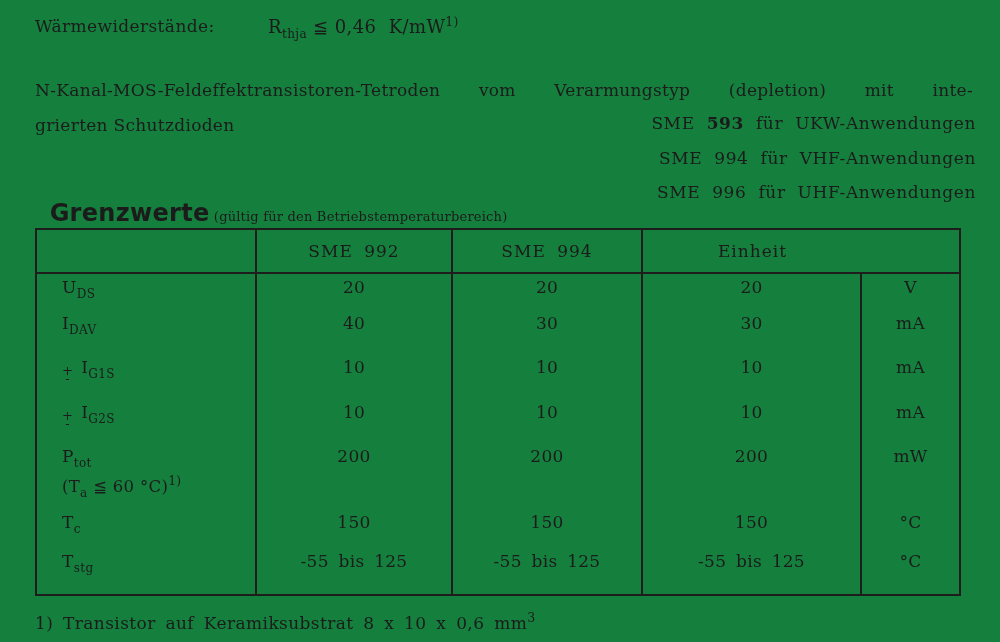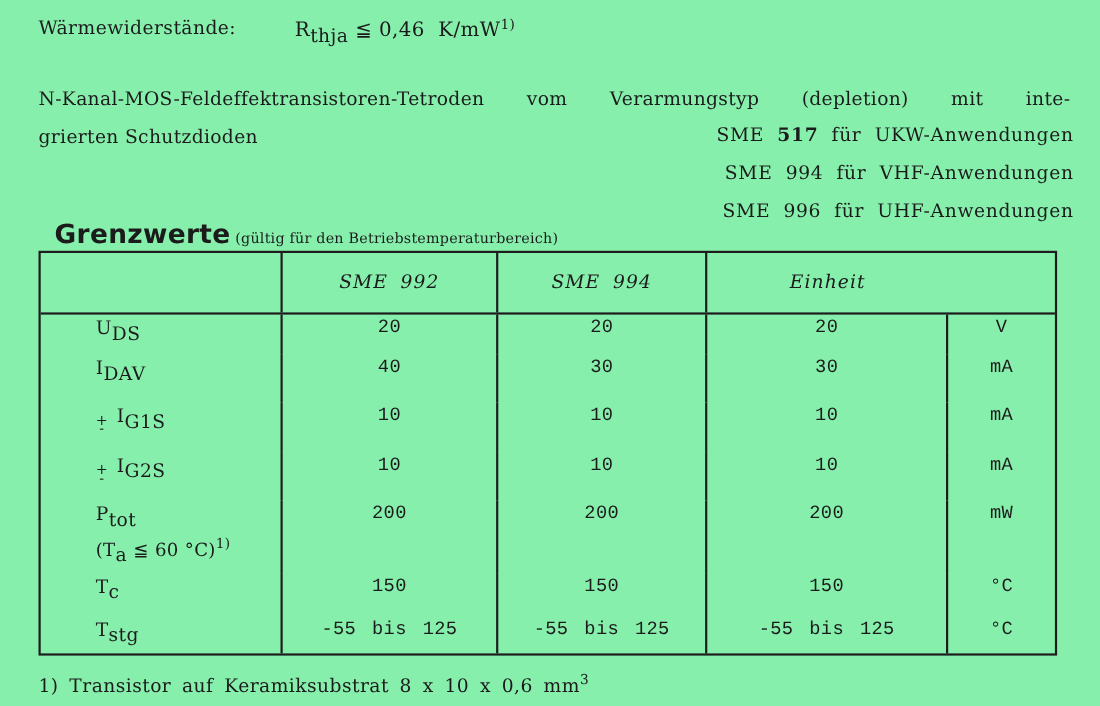--- a/index.html
+++ b/index.html
@@ -1,18 +1,18 @@
 <!DOCTYPE html>
 <html><head>
 <meta charset="utf-8">
 <style>
   html,body{margin:0;padding:0;background:#e9e7e2;}
   .page{
     position:relative;width:1000px;height:642px;overflow:hidden;
-    background:#86efac;
+    background:#15803d;
     color:#1b1b1b;
     font-family:"DejaVu Serif", serif;
     font-size:17px;
   }
   
   .thermal{position:absolute;top:12px;left:35px;right:20px;height:36px;}
   .thermal-label{position:absolute;left:0;top:4px;letter-spacing:.4px;}
   .thermal-formula{position:absolute;left:233px;top:2px;font-size:18px;white-space:pre;letter-spacing:.4px;}
   
   .para1{
@@ -27,60 +27,60 @@
   .section{position:absolute;top:179px;left:28px;white-space:pre;}
   .section-title{font-family:"DejaVu Sans", sans-serif;font-weight:bold;font-size:24px;letter-spacing:.3px;}
   .section-sub{font-size:13px;letter-spacing:.2px;}
   
   .tbl{
     position:absolute;top:228px;left:35px;width:926px;height:368px;
     box-sizing:border-box;border:2.5px solid #1d1d1d;
     display:flex;flex-direction:column;
   }
   .grid-row{display:grid;grid-template-columns:220px 196px 190px 219px auto;}
-  .thead{height:56px;border-bottom:2.5px solid #1d1d1d;box-sizing:border-box;font-style:italic;}
+  .thead{height:44px;border-bottom:2.5px solid #1d1d1d;box-sizing:border-box;}
   .thead .cell{display:flex;align-items:center;justify-content:center;letter-spacing:1px;word-spacing:5px;}
   .cell{box-sizing:border-box;}
   .grid-row .cell:not(:last-child){border-right:2px solid #1d1d1d;}
   .tbody{flex:1;display:flex;flex-direction:column;}
   .trow{box-sizing:border-box;}
   .trow:nth-child(1){height:36px;}
   .trow:nth-child(2){height:44px;}
   .trow:nth-child(3){height:45px;}
   .trow:nth-child(4){height:44px;}
   .trow:nth-child(5){height:66px;}
   .trow:nth-child(6){height:39px;}
   .trow:nth-child(7){flex:1;}
   .trow .cell{padding-top:3px;}
-  .lbl{padding-left:6px;white-space:pre;letter-spacing:.3px;margin-left:44px;}
-  .val,.unit{text-align:center;letter-spacing:.3px;word-spacing:4px;font-family:Liberation Mono, monospace;}
+  .lbl{padding-left:25px;white-space:pre;letter-spacing:.3px;}
+  .val,.unit{text-align:center;letter-spacing:.3px;word-spacing:4px;}
   .note{white-space:pre;font-size:16.5px;margin-top:3px;}
   
-  .sub{font-size:17px;vertical-align:-5px;letter-spacing:.4px;}
+  .sub{font-size:12px;vertical-align:-5px;letter-spacing:.4px;}
   .sup{font-size:12.5px;vertical-align:7px;letter-spacing:.2px;}
   .bseg{font-weight:bold;}
   .pm{display:inline-flex;flex-direction:column;align-items:center;vertical-align:-2px;
       font-size:13px;line-height:8px;margin-right:8px;}
   
   .footnote{position:absolute;top:610px;left:35px;white-space:pre;letter-spacing:.4px;word-spacing:4px;}
 </style>
 </head>
 <body>
 
 <div class="page">
 
   <div class="thermal">
     <span class="thermal-label">Wärmewiderstände:</span>
     <span class="thermal-formula"><span>R</span><span class="sub">thja</span><span> ≦ 0,46  K/mW</span><span class="sup">1)</span></span>
   </div>
 
   <p class="para1">N-Kanal-MOS-Feldeffektransistoren-Tetroden vom Verarmungstyp (depletion) mit inte-</p>
   <div class="para2">grierten Schutzdioden</div>
 
-  <div class="variant v0"><span>SME </span><span class="bseg">517</span><span> für UKW-Anwendungen</span></div>
+  <div class="variant v0"><span>SME </span><span class="bseg">593</span><span> für UKW-Anwendungen</span></div>
   <div class="variant v1"><span>SME 994 für VHF-Anwendungen</span></div>
   <div class="variant v2"><span>SME 996 für UHF-Anwendungen</span></div>
 
   <div class="section">
     <span class="section-title">Grenzwerte</span><span class="section-sub"> (gültig für den Betriebstemperaturbereich)</span>
   </div>
 
   <div class="tbl">
     <div class="grid-row thead">
       <div class="cell"></div>

